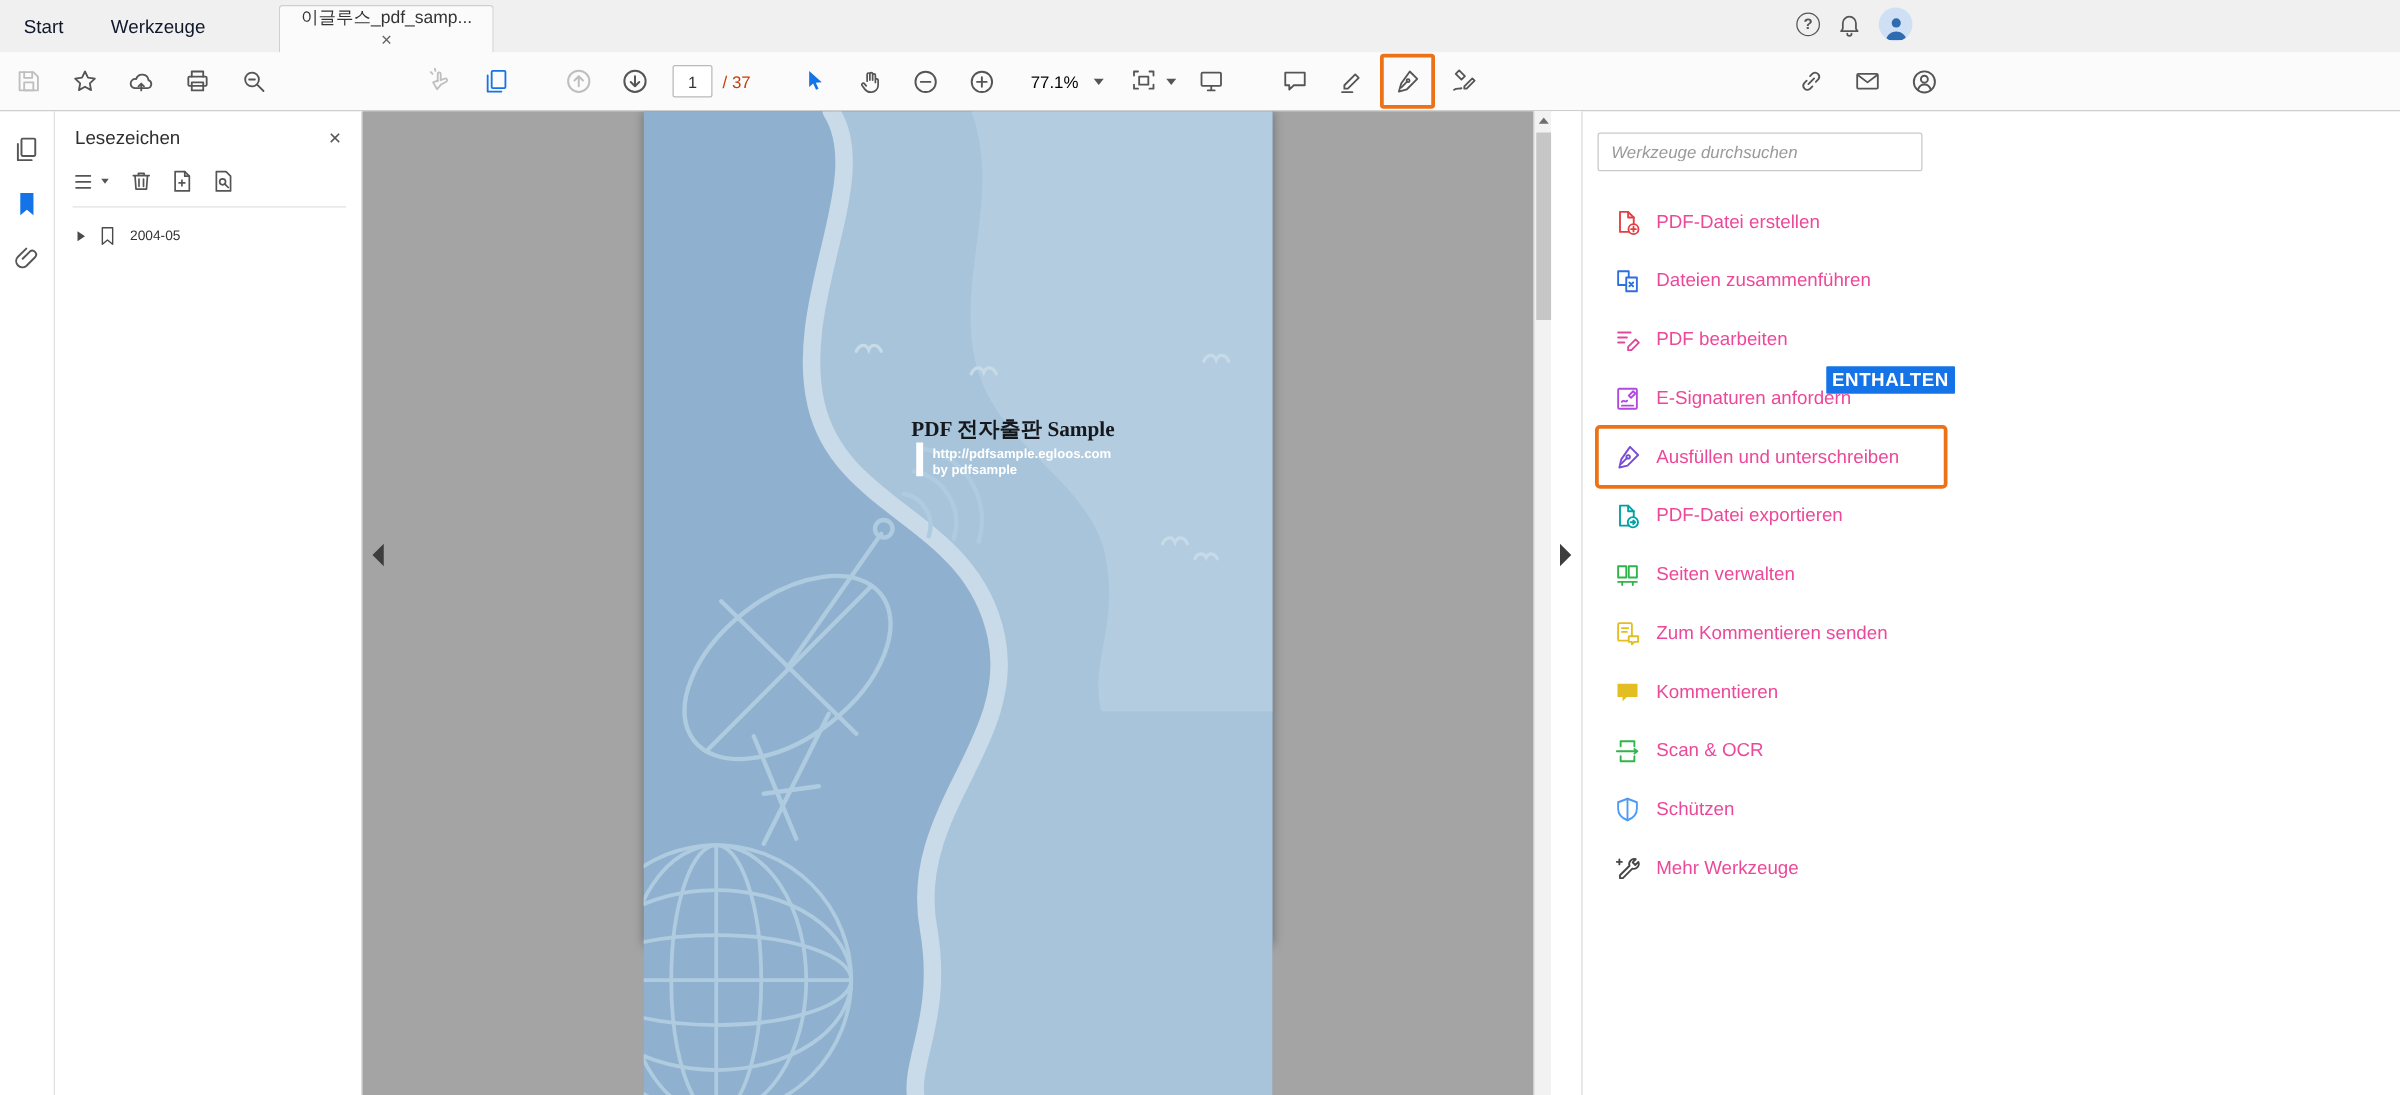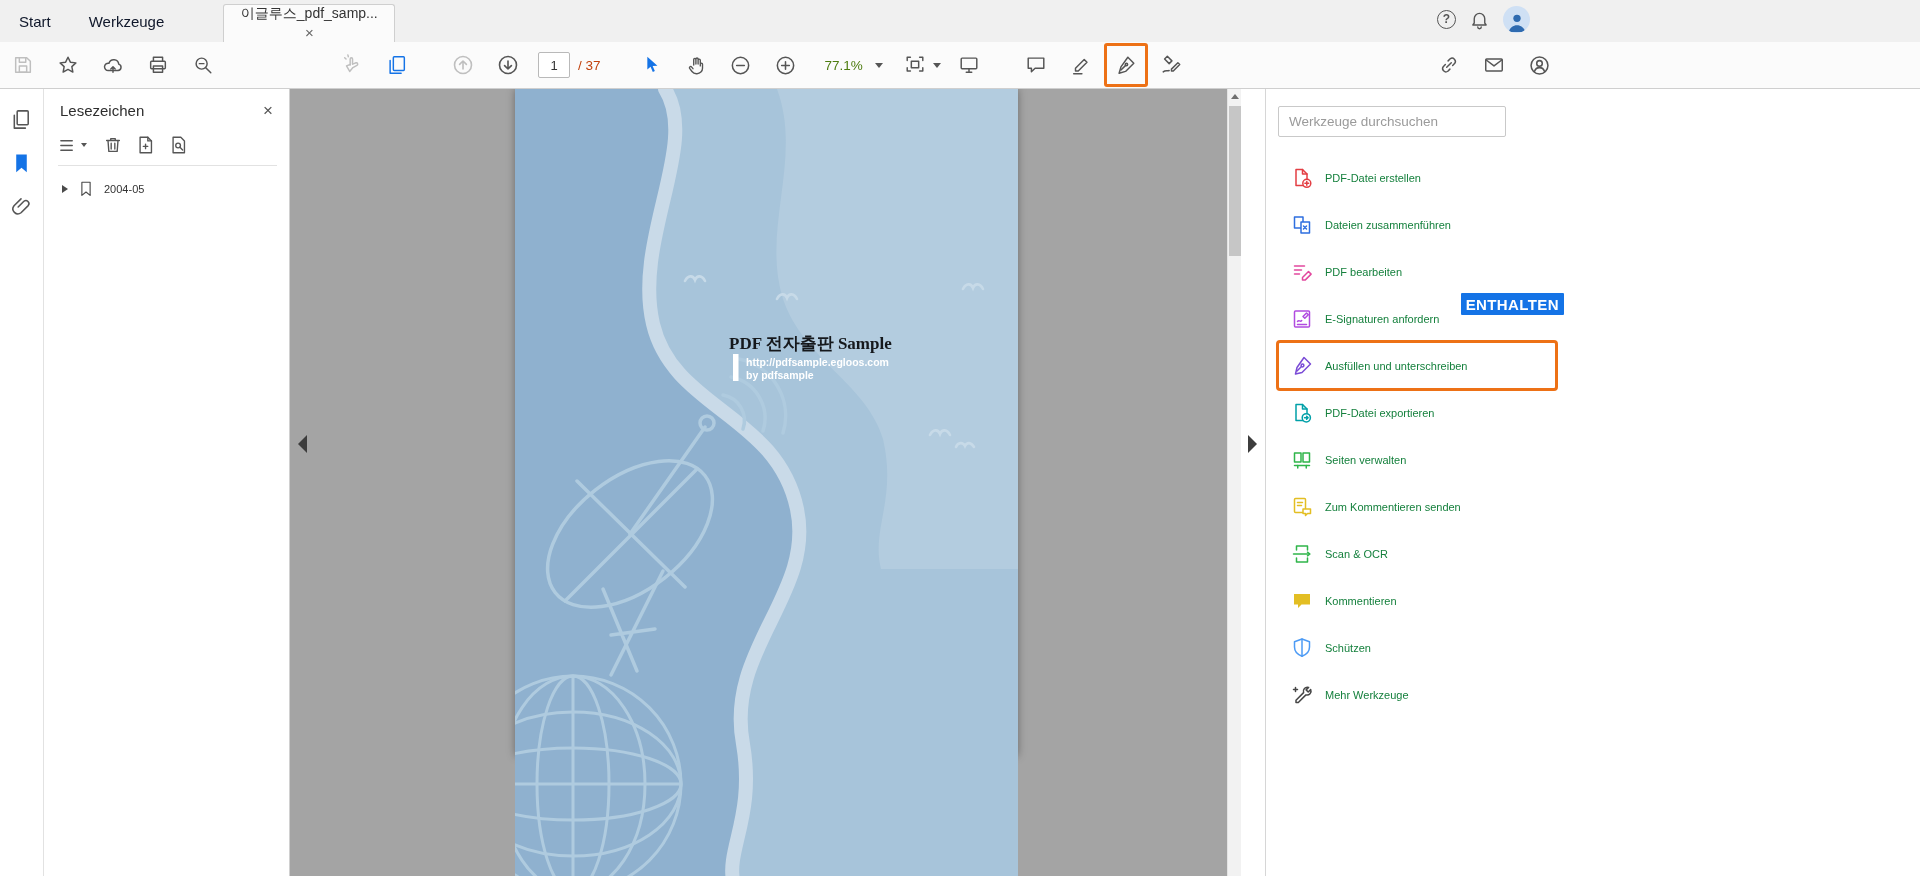--- a/index.html
+++ b/index.html
@@ -24,21 +24,21 @@
              position:relative; padding-left:3px; }
   .tbtn { width:40px; height:40px; display:flex; align-items:center; justify-content:center; border-radius:3px;
           color:#555; cursor:pointer; flex:0 0 auto; }
   .tbtn + .tbtn { margin-left:5px; }
   .tbtn.disabled { color:#bfbfbf; }
   .sp { flex:0 0 auto; }
   .pageinput { width:32px; height:26px; border:1px solid #b9b9b9; border-radius:2px; text-align:center;
                font-size:13px; color:#333; margin-left:10px; background:#fff; }
   .pagetotal { font-size:13.5px; color:#c2410c; margin-left:8px; }
   .zoomsel { margin-left:12px; width:72px; height:30px; display:flex; align-items:center; justify-content:space-between;
-             padding:0 7px; border-radius:3px; color:#4d7c0f; font-size:13.5px; cursor:pointer; }
+             padding:0 7px; border-radius:3px; color:#000000; font-size:13.5px; cursor:pointer; }
   .caret-down { width:0; height:0; border-left:4px solid transparent; border-right:4px solid transparent;
                 border-top:5px solid #555; }
   .obox { outline:3px solid #ED7116; outline-offset:-1px; border-radius:1px; }
   .toolbar-right { position:absolute; left:1429px; top:3px; display:flex; }
   .fitgrp { display:flex; align-items:center; margin-left:7px; cursor:pointer; }
 
   
   .main { flex:1 1 auto; display:flex; min-height:0; }
 
   .iconstrip { flex:0 0 44px; border-right:1px solid #e2e2e2; padding-top:8px; display:flex; flex-direction:column;
@@ -65,29 +65,29 @@
   .scroll-up { height:15px; display:flex; align-items:center; justify-content:center; cursor:pointer; }
   .tri-up { width:0; height:0; border-left:4px solid transparent; border-right:4px solid transparent;
             border-bottom:5px solid #6e6e6e; }
   .thumb { position:absolute; top:17px; left:1px; width:12px; height:150px; background:#c6c6c6; cursor:pointer; }
   .gutter { flex:0 0 24px; background:#fff; position:relative; }
   .collapse-right { position:absolute; left:7px; top:346px; width:0; height:0; border-top:9px solid transparent;
                     border-bottom:9px solid transparent; border-left:9px solid #3d3d3d; cursor:pointer; }
 
   
   .toolspanel { flex:0 0 655px; background:#fff; border-left:1px solid #d6d6d6; padding:17px 0 0 12px; }
-  .tool-search { width:228px; height:31px; border:1px solid #c9c9c9; border-radius:2px; padding:0 10px;
-                 font-size:13.5px; color:#a16207; }
+  .tool-search { width:260px; height:31px; border:1px solid #c9c9c9; border-radius:2px; padding:0 10px;
+                 font-size:13.5px; color:#a16207;font-style:italic; }
   .tool-search::placeholder { color:#9a9a9a; }
   .tool-list { margin-top:17px; width:278px; }
   .tool-row { height:47px; display:flex; align-items:center; gap:12px; padding-left:13px; cursor:pointer;
               position:relative; border-radius:2px; }
   .tool-row.hl { outline:3px solid #ED7116; outline-offset:-1px; }
   .tool-ic { width:22px; height:22px; flex:0 0 22px; display:flex; }
-  .tool-label { font-size:11px; color:#15803d; white-space:nowrap; }
+  .tool-label { font-size:15px; color:#ec4899; white-space:nowrap; }
   .badge { position:absolute; top:-2px; right:-8px; background:#1473E6; color:#fff; font-size:15px; font-weight:bold;
            letter-spacing:.4px; padding:2.5px 5px; border-radius:1px; }
 
   svg.ic { stroke:currentColor; fill:none; stroke-width:1.6; stroke-linecap:round; stroke-linejoin:round; }
   svg.ic2 { stroke:currentColor; fill:none; stroke-width:1.5; stroke-linecap:round; stroke-linejoin:round; }
 </style>
 </head>
 <body>
 
 <div class="app">
@@ -499,41 +499,41 @@
             <svg class="ic2" width="22" height="22" viewBox="0 0 22 22">
                 <rect x="3.5" y="2.5" width="11" height="14" rx="1"></rect>
                 <path d="M6.5 6.5h5M6.5 9.5h4"></path>
                 <path d="M12 13h7.5v4.5h-3l-2 2v-2H12z" fill="#fff"></path>
               </svg>
           </span>
           <span class="tool-label">Zum Kommentieren senden</span>
         </div>
 
         <div class="tool-row">
+          <span class="tool-ic" style="color:#E3BE23">
+            <svg width="22" height="22" viewBox="0 0 22 22">
+                <path d="M3 4h16v10.5h-8.5L7 18v-3.5H3z" fill="#E3BE23"></path>
+              </svg>
+          </span>
+          <span class="tool-label">Kommentieren</span>
+        </div>
+
+        <div class="tool-row">
           <span class="tool-ic" style="color:#2FB54A">
             <svg class="ic2" width="22" height="22" viewBox="0 0 22 22">
                 <path d="M5.5 7V3h11v4"></path>
                 <path d="M5.5 15v4h11v-4"></path>
                 <path d="M2.5 11h15.5"></path>
                 <path d="M16.5 9.2l2.4 1.8-2.4 1.8"></path>
               </svg>
           </span>
           <span class="tool-label">Scan &amp; OCR</span>
         </div>
 
         <div class="tool-row">
-          <span class="tool-ic" style="color:#E3BE23">
-            <svg width="22" height="22" viewBox="0 0 22 22">
-                <path d="M3 4h16v10.5h-8.5L7 18v-3.5H3z" fill="#E3BE23"></path>
-              </svg>
-          </span>
-          <span class="tool-label">Kommentieren</span>
-        </div>
-
-        <div class="tool-row">
           <span class="tool-ic" style="color:#4D9BF5">
             <svg class="ic2" width="22" height="22" viewBox="0 0 22 22">
                 <path d="M11 2l7.5 2.8v5.2c0 4.6-3.2 7.6-7.5 9.2-4.3-1.6-7.5-4.6-7.5-9.2V4.8z"></path>
                 <path d="M11 2v17.2"></path>
               </svg>
           </span>
           <span class="tool-label">Schützen</span>
         </div>
 
         <div class="tool-row">

